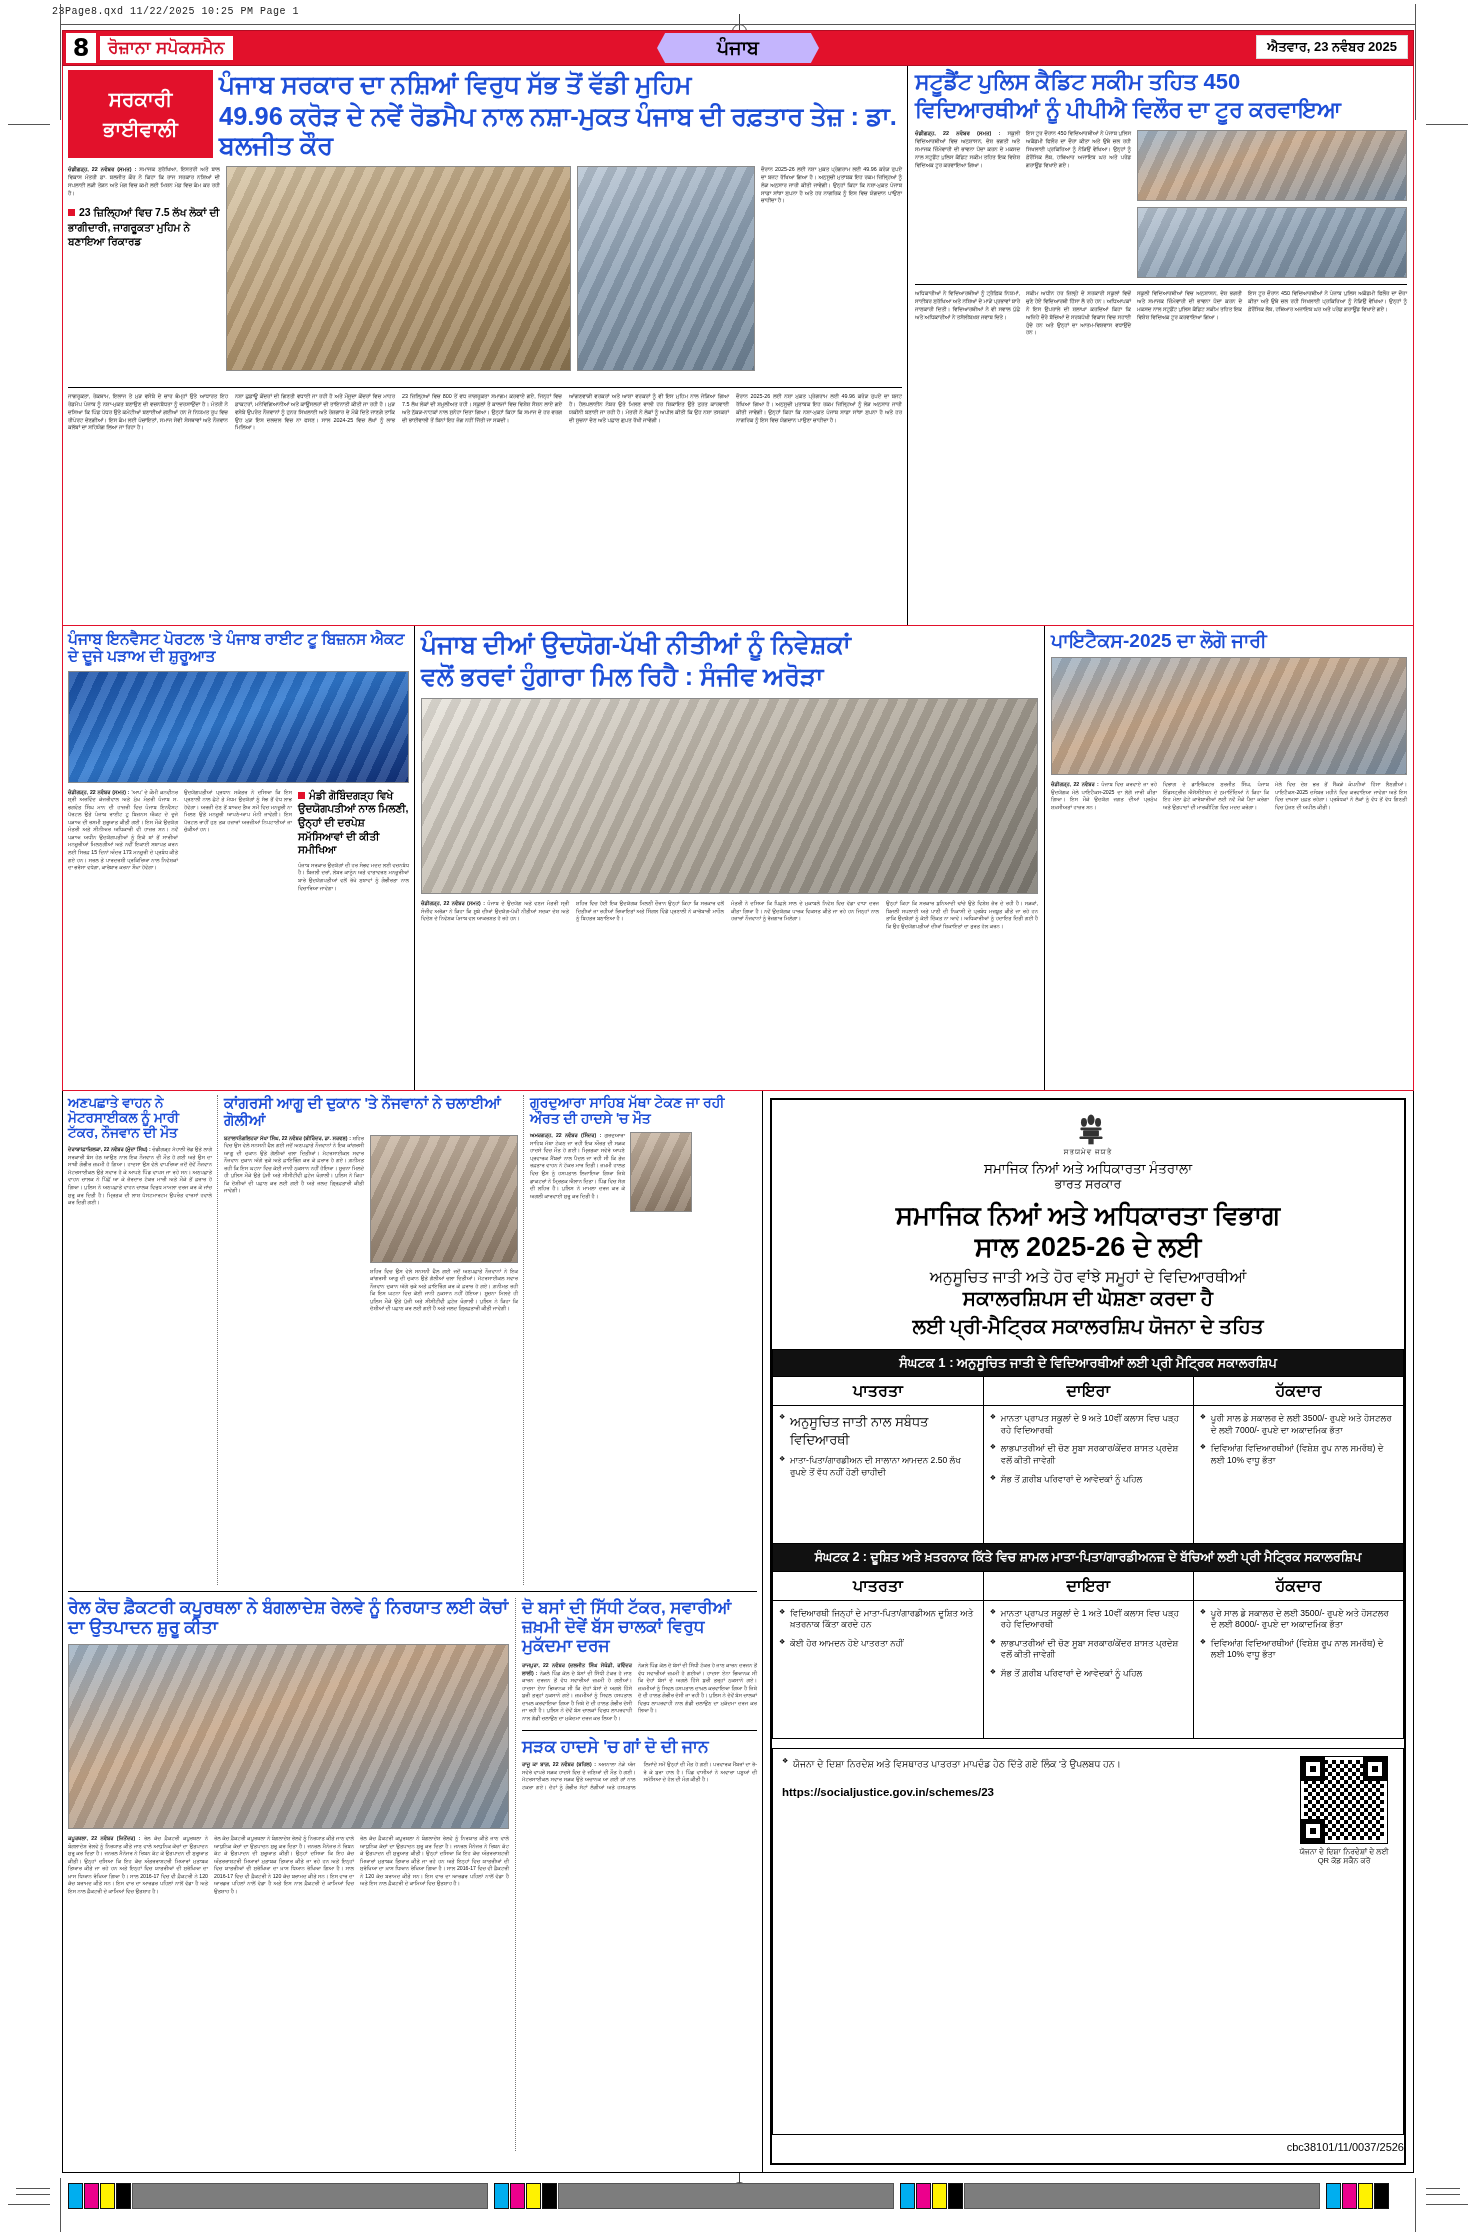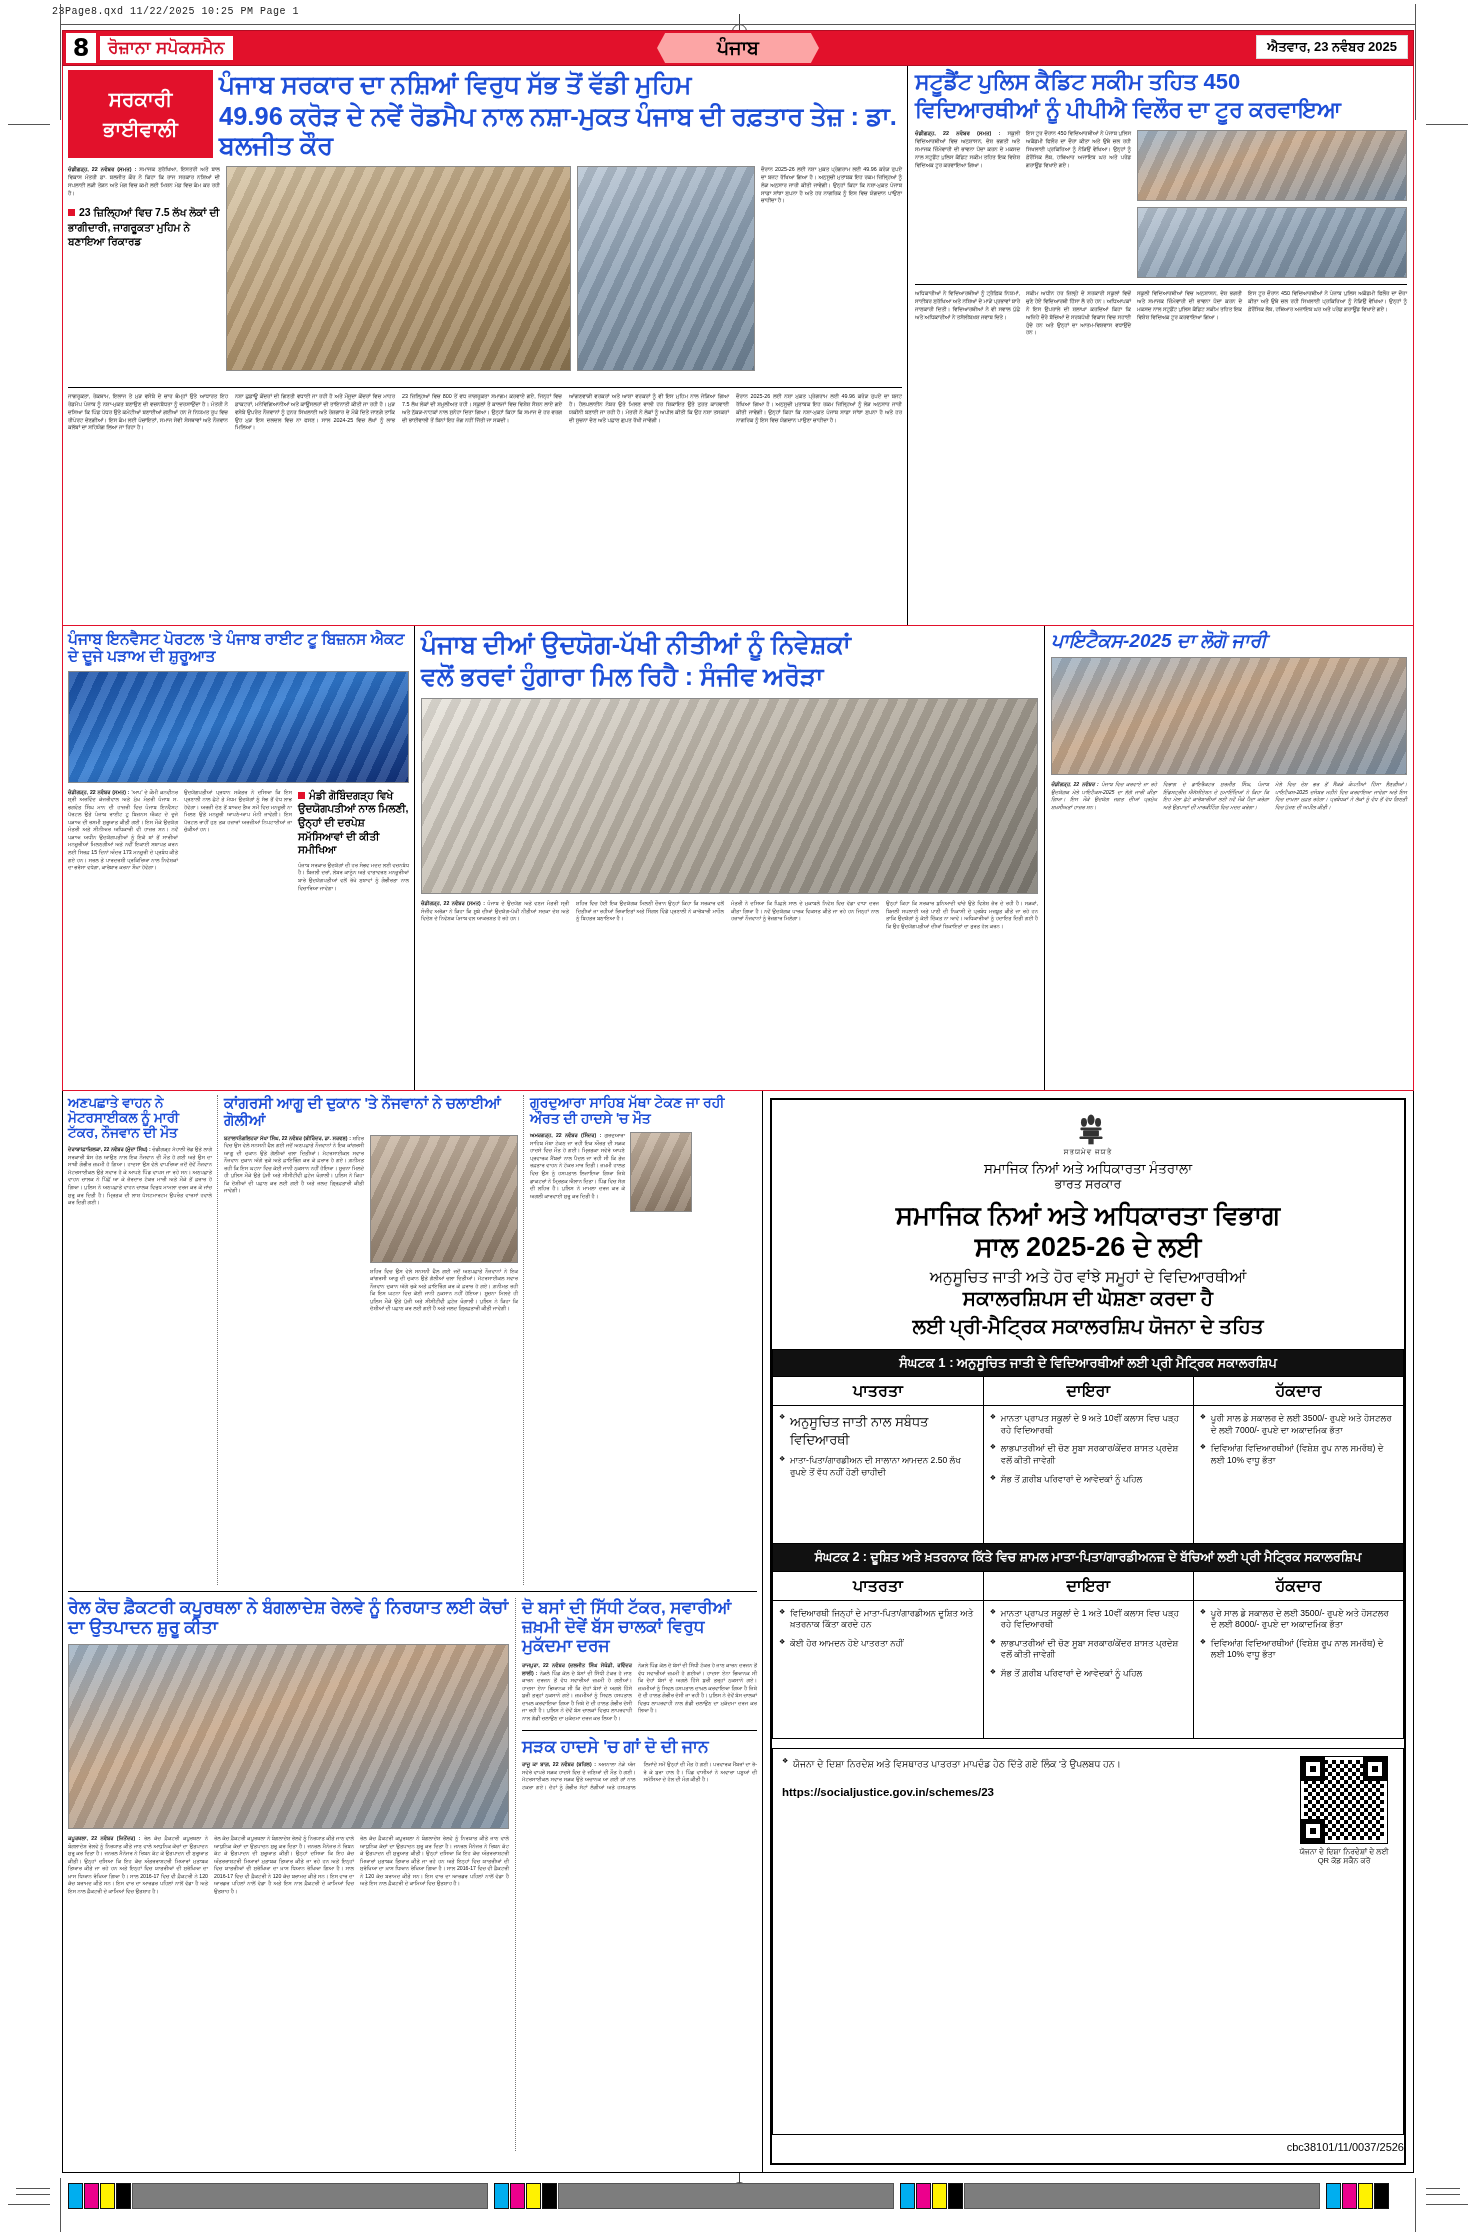--- a/index.html
+++ b/index.html
@@ -47,21 +47,21 @@
 
   
   .masthead { position: relative; height: 36px; background: #e2112b; display: flex; align-items: center;
       border: 1px solid #b00d22; }
   .page-num { width: 30px; height: 30px; margin-left: 3px; background: #fff; color: #000;
       font-weight: bold; font-size: 24px; display:flex; align-items:center; justify-content:center;
       font-family: "DejaVu Sans", sans-serif; }
   .paper-name { background: #fff; color: #d4112a; font-weight: bold; font-size: 17px;
       padding: 2px 8px; margin-left: 4px; letter-spacing: .3px; }
   .section-name { position: absolute; left: 50%; transform: translateX(-50%); top: 2px;
-      background: #fca5a5; color: #000; font-weight: bold; font-size: 19px; padding: 4px 60px;
+      background: #c4b5fd; color: #000; font-weight: bold; font-size: 19px; padding: 4px 60px;
       clip-path: polygon(5% 0, 95% 0, 100% 50%, 95% 100%, 5% 100%, 0 50%); }
   .date-box { position: absolute; right: 5px; top: 4px; background: #fff; color: #000;
       font-size: 13px; font-weight: bold; padding: 3px 10px; border: 1px solid #ddd; }
 
   
   .band { border: 1px solid #e2112b; border-top: none; position: relative; }
   .pk-head { font-weight: bold; color: #1d4ed8; line-height: 1.12; text-align: left; }
   .rule { border-top: 1px solid #000; }
 
   .body-text { font-size: 5.4px; line-height: 1.45; text-align: justify; color: #111;
@@ -288,21 +288,21 @@
           </div>
         <div style="width:148px;">
             <div class="body-text p2">ਮੰਤਰੀ ਨੇ ਦਸਿਆ ਕਿ ਪਿਛਲੇ ਸਾਲ ਦੇ ਮੁਕਾਬਲੇ ਨਿਵੇਸ਼ ਵਿਚ ਵੱਡਾ ਵਾਧਾ ਦਰਜ ਕੀਤਾ ਗਿਆ ਹੈ। ਨਵੇਂ ਉਦਯੋਗਕ ਪਾਰਕ ਵਿਕਸਤ ਕੀਤੇ ਜਾ ਰਹੇ ਹਨ ਜਿਨ੍ਹਾਂ ਨਾਲ ਹਜ਼ਾਰਾਂ ਨੌਜਵਾਨਾਂ ਨੂੰ ਰੋਜ਼ਗਾਰ ਮਿਲੇਗਾ।</div>
           </div>
         <div style="flex:1;">
             <div class="body-text p2">ਉਨ੍ਹਾਂ ਕਿਹਾ ਕਿ ਸਰਕਾਰ ਬੁਨਿਆਦੀ ਢਾਂਚੇ ਉਤੇ ਵਿਸ਼ੇਸ਼ ਜ਼ੋਰ ਦੇ ਰਹੀ ਹੈ। ਸੜਕਾਂ, ਬਿਜਲੀ ਸਪਲਾਈ ਅਤੇ ਪਾਣੀ ਦੀ ਨਿਕਾਸੀ ਦੇ ਪ੍ਰਬੰਧ ਮਜ਼ਬੂਤ ਕੀਤੇ ਜਾ ਰਹੇ ਹਨ ਤਾਕਿ ਉਦਯੋਗਾਂ ਨੂੰ ਕੋਈ ਦਿੱਕਤ ਨਾ ਆਵੇ। ਅਧਿਕਾਰੀਆਂ ਨੂੰ ਹਦਾਇਤ ਦਿਤੀ ਗਈ ਹੈ ਕਿ ਉਹ ਉਦਯੋਗਪਤੀਆਂ ਦੀਆਂ ਸ਼ਿਕਾਇਤਾਂ ਦਾ ਤੁਰਤ ਹੱਲ ਕਰਨ।</div>
           </div>
       </div>
     </div>
 
-    <div style="flex:1; padding:4px 6px;font-style:italic;">
+    <div style="flex:1; padding:4px 6px;">
       <div class="pk-head" style="font-size:19px;">ਪਾਇਟੈਕਸ-2025 ਦਾ ਲੋਗੋ ਜਾਰੀ</div>
       <div class="photo group" style="width:100%; height:118px; margin-top:6px;"></div>
       <div style="display:flex; gap:6px; margin-top:6px; height:295px;">
         <div style="width:106px;">
           <div class="body-text p2">
             <span class="lead-in">ਚੰਡੀਗੜ੍ਹ, 22 ਨਵੰਬਰ :</span>
             <span>ਪੰਜਾਬ ਵਿਚ ਕਰਵਾਏ ਜਾ ਰਹੇ ਉਦਯੋਗਕ ਮੇਲੇ ਪਾਇਟੈਕਸ-2025 ਦਾ ਲੋਗੋ ਜਾਰੀ ਕੀਤਾ ਗਿਆ। ਇਸ ਮੌਕੇ ਉਦਯੋਗ ਜਗਤ ਦੀਆਂ ਪ੍ਰਮੁੱਖ ਸ਼ਖ਼ਸੀਅਤਾਂ ਹਾਜ਼ਰ ਸਨ।</span>
           </div>
         </div>
         <div style="width:106px;">

